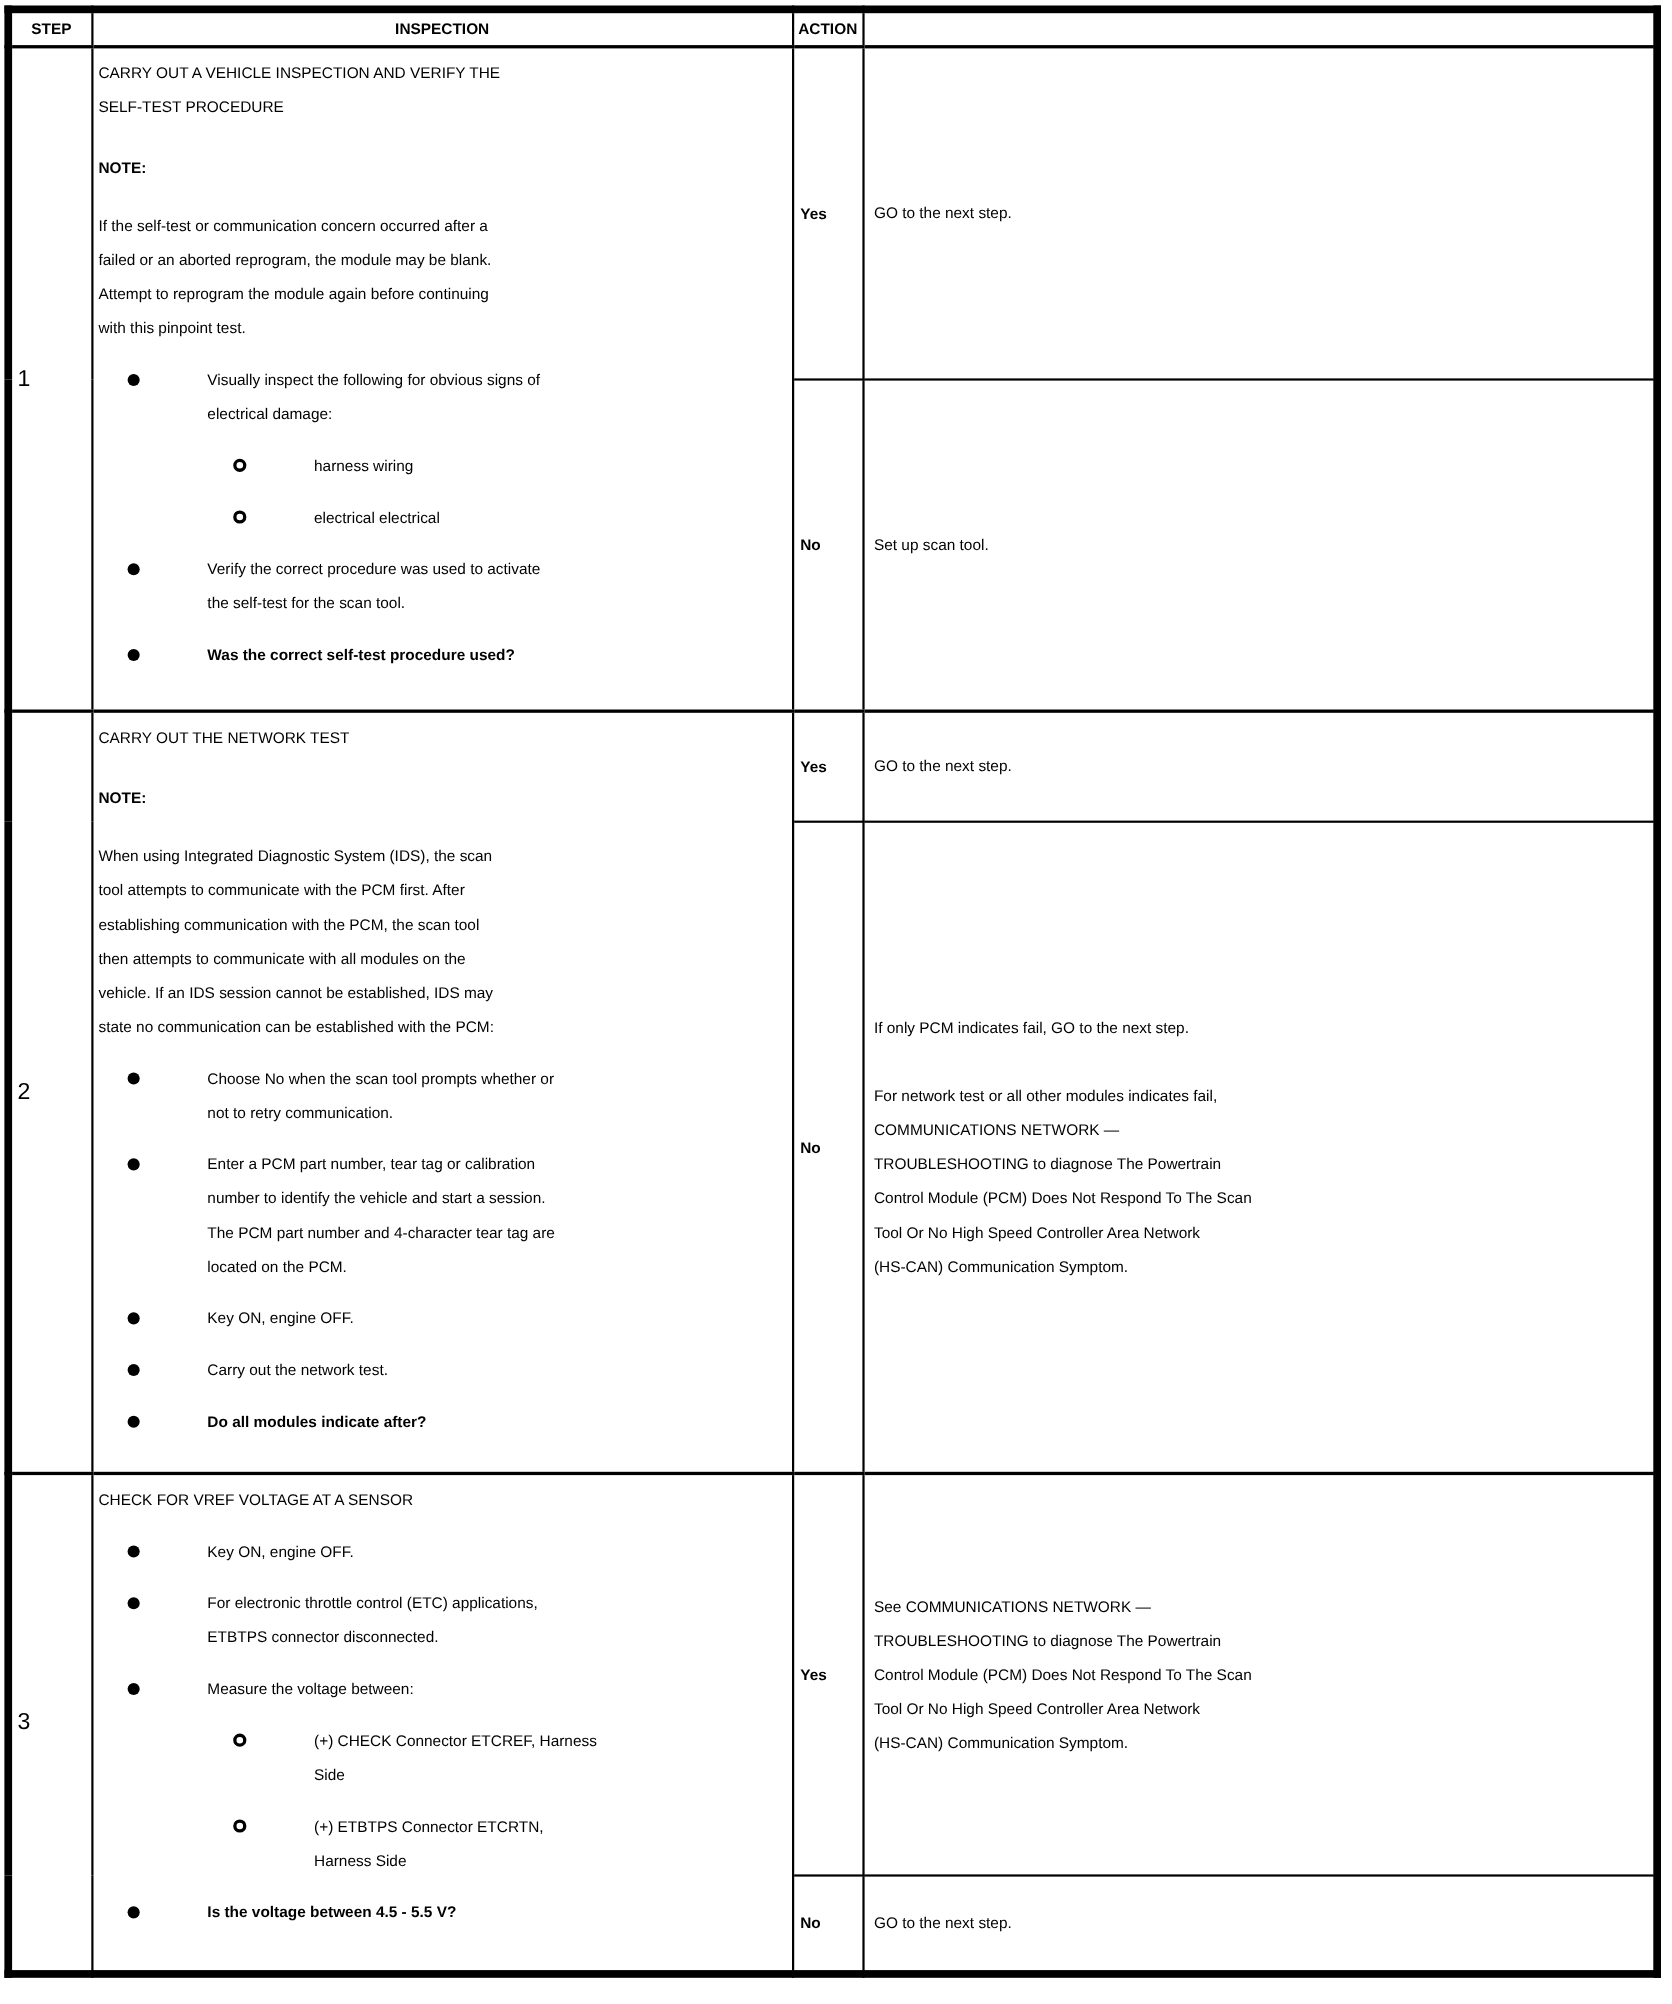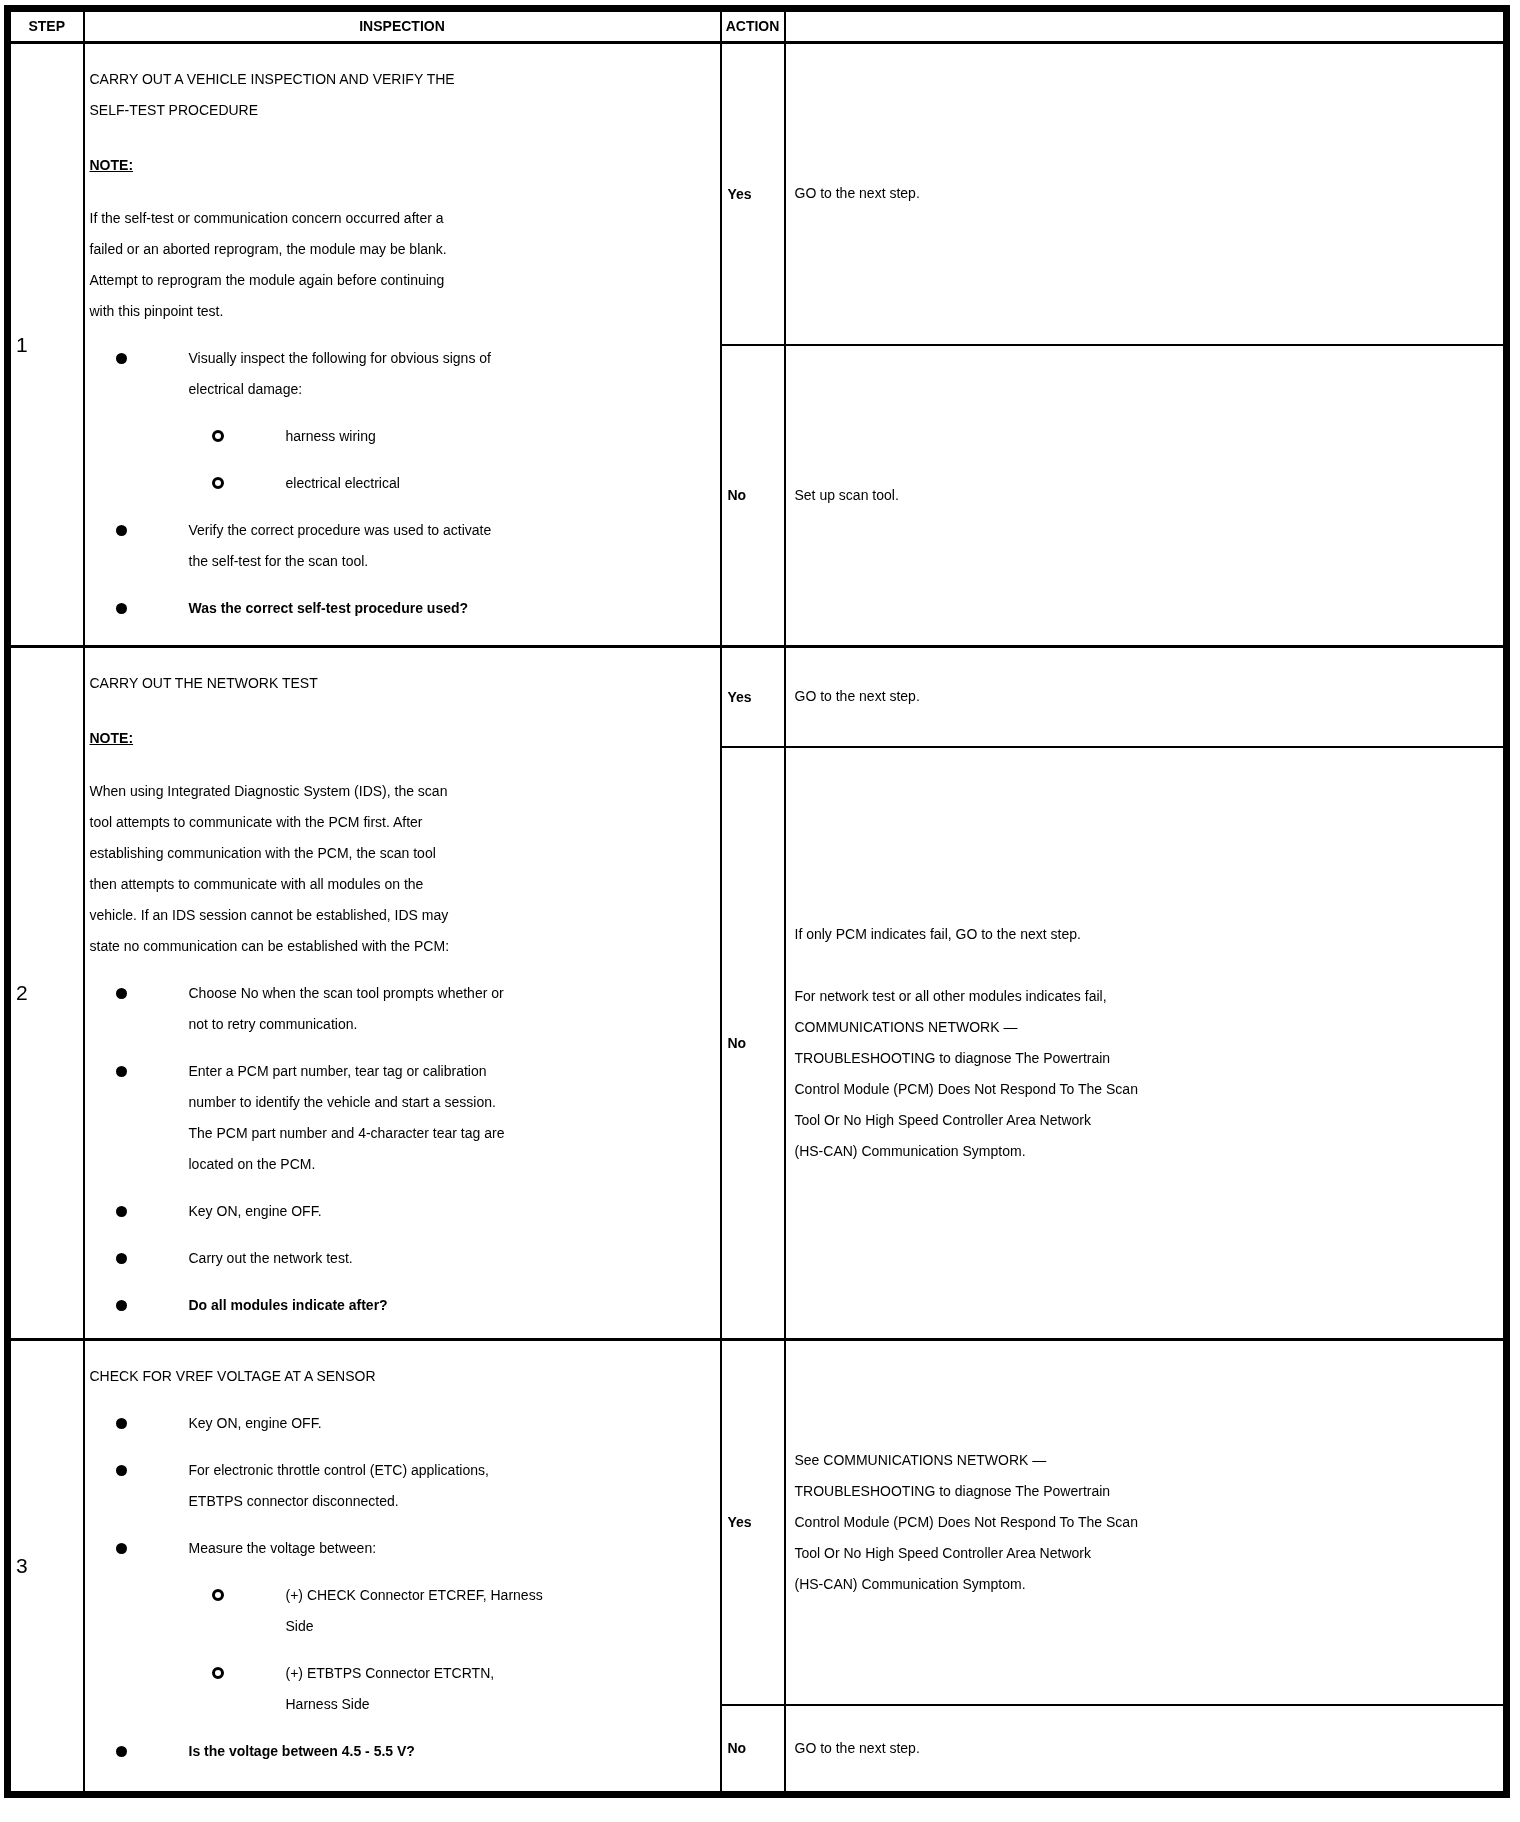--- a/index.html
+++ b/index.html
@@ -25,35 +25,35 @@
     vertical-align: middle;
     padding: 1px 0 2px 0;
   }
   td.step {
     vertical-align: middle;
     padding-left: 5px;
     font-size: 21px;
   }
   td.insp {
     vertical-align: top;
-    padding: 20px 8px 6px 5px;
+    padding: 7px 8px 6px 5px;
   }
   td.yn {
     vertical-align: middle;
     padding-left: 6px;
     font-weight: bold;
   }
   td.result {
     vertical-align: middle;
     padding: 8px 10px 8px 9px;
     line-height: 31px;
   }
   .preline { white-space: pre-line; }
   .title { line-height: 31px; }
-  .note-label { font-weight: bold; margin-top: 24px; line-height: 31px; text-decoration: underline; }
+  .note-label { font-weight: bold; margin-top: 24px; line-height: 31px; }
   .note-text { margin-top: 22px; line-height: 31px; }
   .blist { margin-top: 8px; }
   .blist--loose { margin-top: 14px; }
   .sublist { margin-top: 6px; }
   .bitem { display: flex; margin-top: 16px; padding-left: 26px; align-items: flex-start; gap: 47px; }
   .bitem.sub { padding-left: 122px; }
   .dot {
     flex: 0 0 11px; width: 11px; height: 11px;
     background: #000; border-radius: 50%;
     margin-top: 10px;

